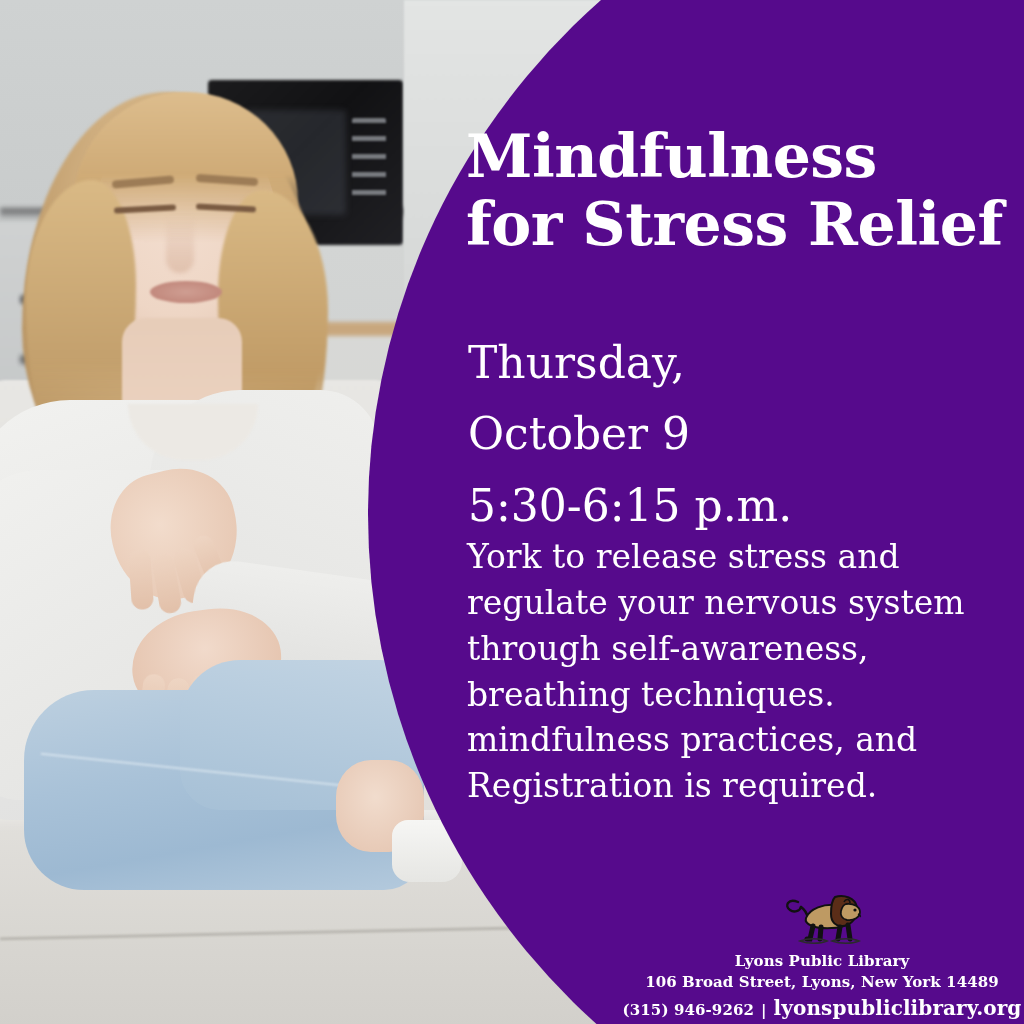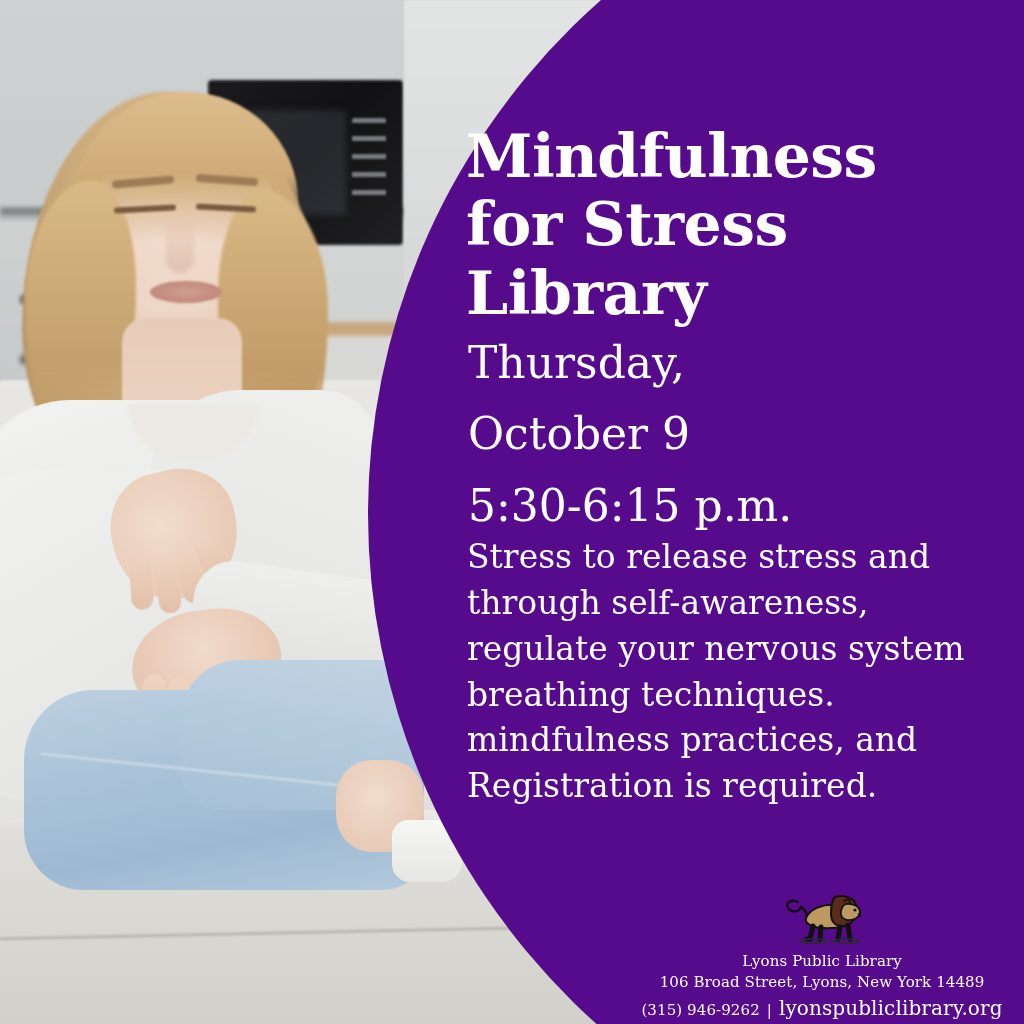--- a/index.html
+++ b/index.html
@@ -326,21 +326,21 @@
     position: absolute;
     left: 620px;
     top: 884px;
     width: 404px;
     text-align: center;
     color: #ffffff;
   }
   .logo-wrap { display: block; line-height: 0; margin: 0 0 5px 0; }
   .footer-lines {
     font-family: "DejaVu Serif", "Liberation Serif", serif;
-    font-weight: 400;
+    font-weight: 700;
     font-size: 15px;
     line-height: 1.42;
     letter-spacing: .1px;
   }
   .footer-lines .org { font-size: 20px; }
   .sep { display: inline-block; padding: 0 7px; }
 </style>
 </head>
 <body>
 
@@ -404,33 +404,33 @@
     <div class="sock"></div>
   </div>
 
   <div class="purple-panel"></div>
   <div class="purple-right-fill"></div>
 
   <div class="content">
 
     <h1 class="title">
       <span>Mindfulness</span><br>
-      <span>for Stress Library</span>
+      <span>for Stress Relief</span>
     </h1>
 
     <div class="datetime">
       <div>Thursday,</div>
       <div>October 9</div>
       <div>5:30-6:15 p.m.</div>
     </div>
 
     <div class="blurb">
-      <div>Stress to release stress and</div>
+      <div>York to release stress and</div>
+      <div>regulate your nervous system</div>
       <div>through self-awareness,</div>
-      <div>regulate your nervous system</div>
       <div>breathing techniques.</div>
       <div>mindfulness practices, and</div>
       <div>Registration is required.</div>
     </div>
   </div>
 
   <div class="footer">
 
     <span class="logo-wrap">
       <svg width="84" height="62" viewBox="0 0 84 62" xmlns="http://www.w3.org/2000/svg" aria-hidden="true">

